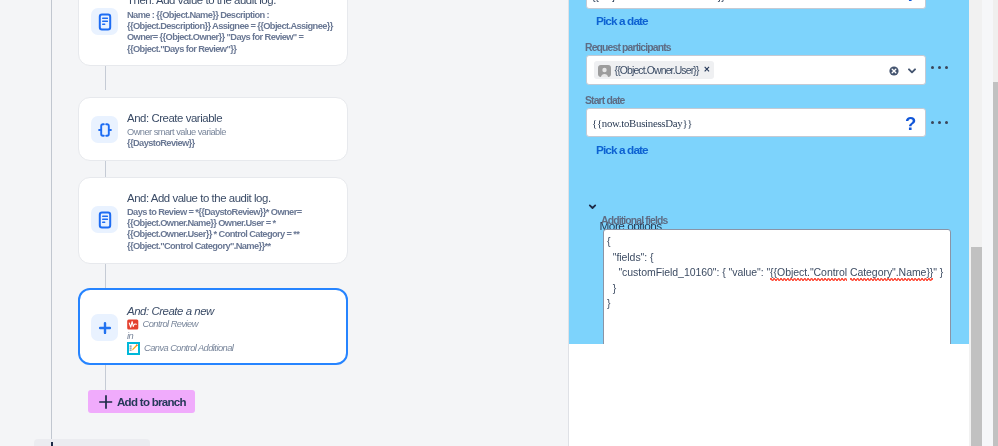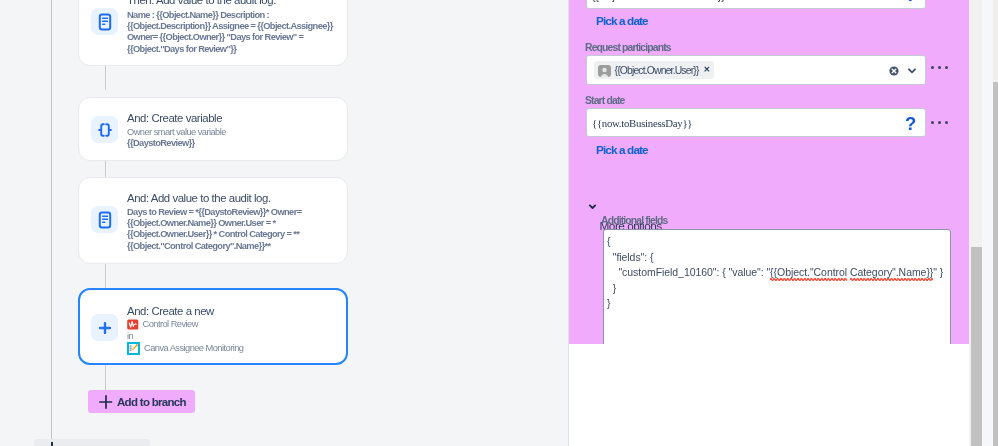--- a/index.html
+++ b/index.html
@@ -7,37 +7,37 @@
        -webkit-font-smoothing:antialiased;}
   #root{position:relative;width:998px;height:446px;overflow:hidden;}
 
   
   .canvas{position:absolute;left:0;top:0;width:568px;height:446px;background:#F4F5F7;overflow:hidden;}
   .trunk{position:absolute;left:51px;top:0;width:1px;height:439px;background:#C1C7D0;}
   .conn{position:absolute;left:105px;width:1px;background:#C5CBD5;}
 
   .card{position:absolute;left:78px;width:270px;background:#fff;border:1px solid #E7E9ED;
         border-radius:12px;box-sizing:border-box;}
-  .card.sel{border:2px solid #2684FF;}
+  .card.sel{border:2px solid #2684FF;font-style:italic;}
   .ibox{position:absolute;left:12px;width:27px;height:27px;border-radius:7px;background:#E9F2FF;}
   .ibox svg{position:absolute;left:3.5px;top:3.5px;}
   .ctitle{position:absolute;left:48px;font-size:11.4px;letter-spacing:-0.44px;color:#3A4B66;white-space:nowrap;}
   .cdesc{position:absolute;left:48px;font-size:9.3px;letter-spacing:-0.55px;line-height:11.2px;color:#79869B;width:207px;}
   .cdesc b{font-weight:bold;color:#6A7894;letter-spacing:-0.62px;}
 
   .addbranch{position:absolute;left:88px;top:390px;height:23px;background:#f0abfc;border-radius:3px;
              box-sizing:border-box;padding:0 9px 0 10.5px;display:flex;align-items:center;}
   .addbranch .plusicon{width:14px;height:14px;margin-right:4.5px;}
   .addbranch .lbl{font-size:11.5px;font-weight:bold;letter-spacing:-0.7px;color:#253858;}
   .bottombtn{position:absolute;left:34px;top:439px;width:116px;height:14px;background:#EBECF0;border-radius:4px;}
   .bottombtn .bar{position:absolute;left:17px;top:3.3px;width:1.7px;height:11px;background:#1D2B47;}
 
   
   .divider{position:absolute;left:568px;top:0;width:1px;height:446px;background:#DFE1E6;}
-  .panel{position:absolute;left:569px;top:0;width:401px;height:344px;background:#f0abfc;overflow:hidden;}
+  .panel{position:absolute;left:569px;top:0;width:401px;height:344px;background:#7dd3fc;overflow:hidden;}
 
   .topfield{position:absolute;left:17px;top:-20px;width:340px;height:29px;border:1px solid #C4CAD4;
             border-radius:3px;box-sizing:border-box;background:#fff;overflow:hidden;}
   .topfield .tv{position:absolute;left:5px;top:8.5px;font-size:10.8px;letter-spacing:-0.28px;color:#2A3B54;white-space:nowrap;}
   .topfield .tq{position:absolute;left:318px;top:5px;font-size:18.5px;font-weight:bold;color:#1156D8;line-height:1;}
   .lnk{position:absolute;font-size:11.8px;font-weight:bold;letter-spacing:-0.9px;color:#0D62D2;white-space:nowrap;}
   .flabel{position:absolute;font-size:10.4px;font-weight:bold;letter-spacing:-0.85px;color:#5E6C84;white-space:nowrap;}
   .field{position:absolute;border:1px solid #C4CAD4;border-radius:3px;box-sizing:border-box;background:#fff;}
   .dots{position:absolute;display:flex;gap:3.5px;}
   .dots i{width:3.4px;height:3.4px;border-radius:50%;background:#3B4559;display:block;}
@@ -152,21 +152,21 @@
         <div style="display:flex;align-items:center;gap:4px;">
           <svg width="13" height="13" viewBox="0 0 13 13">
             <rect width="13" height="13" fill="#00B8D9"></rect>
             <rect x="2" y="2" width="9" height="9" fill="#fff"></rect>
             <rect x="2.6" y="3.6" width="2" height="1" fill="#5E6C84"></rect>
             <rect x="2.6" y="5.6" width="2" height="1" fill="#5E6C84"></rect>
             <rect x="2.6" y="7.6" width="2" height="1" fill="#5E6C84"></rect>
             <path d="M9.8 2.3L10.8 3.3 6.3 7.8 5 8.4 5.5 7.1z" fill="#FFAB00"></path>
             <path d="M9.8 2.3L10.8 3.3 10 4.1 9 3.1z" fill="#FF5630"></path>
           </svg>
-          <span>Canva Assignee Monitoring</span>
+          <span>Canva Control Additional</span>
         </div>
       </div>
     </div>
 
     <div class="addbranch">
       <svg class="plusicon" viewBox="0 0 14 14">
         <path d="M7 0.2v13.6M0.2 7h13" stroke="#1D2B47" stroke-width="1.7"></path>
       </svg>
       <span class="lbl">Add to branch</span>
     </div>

